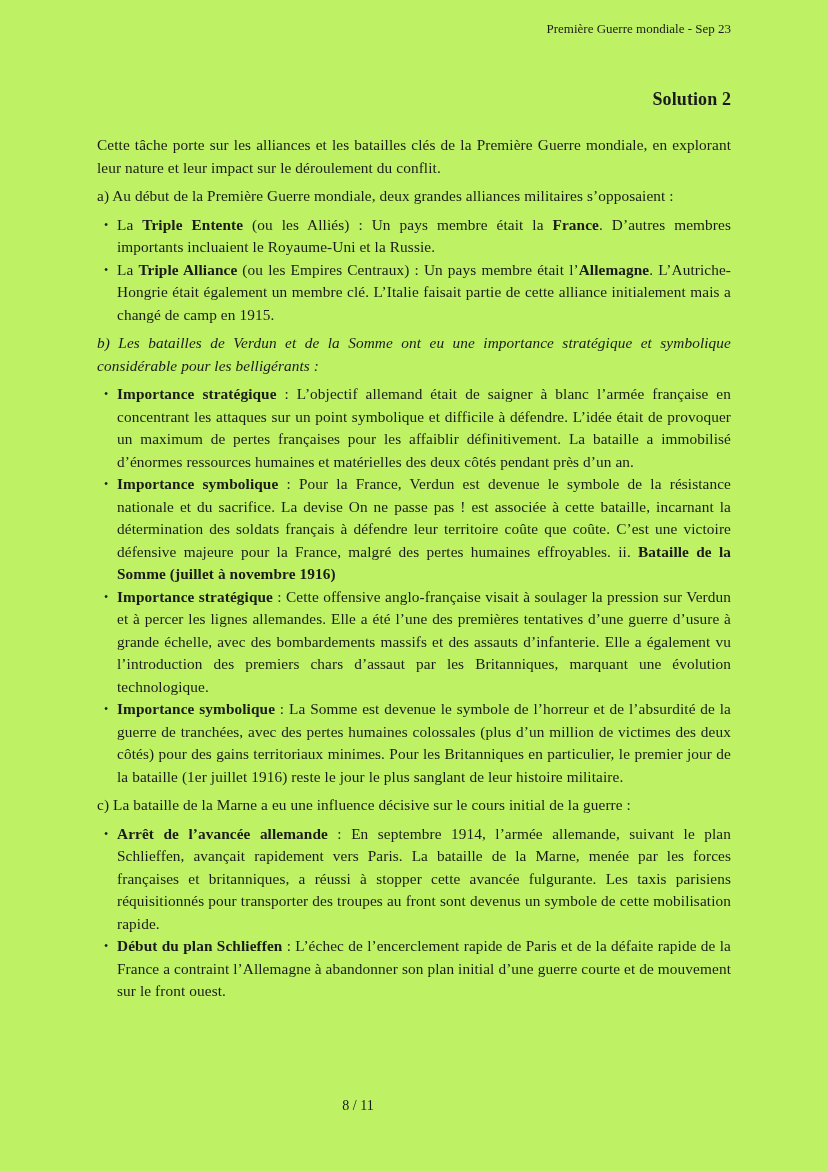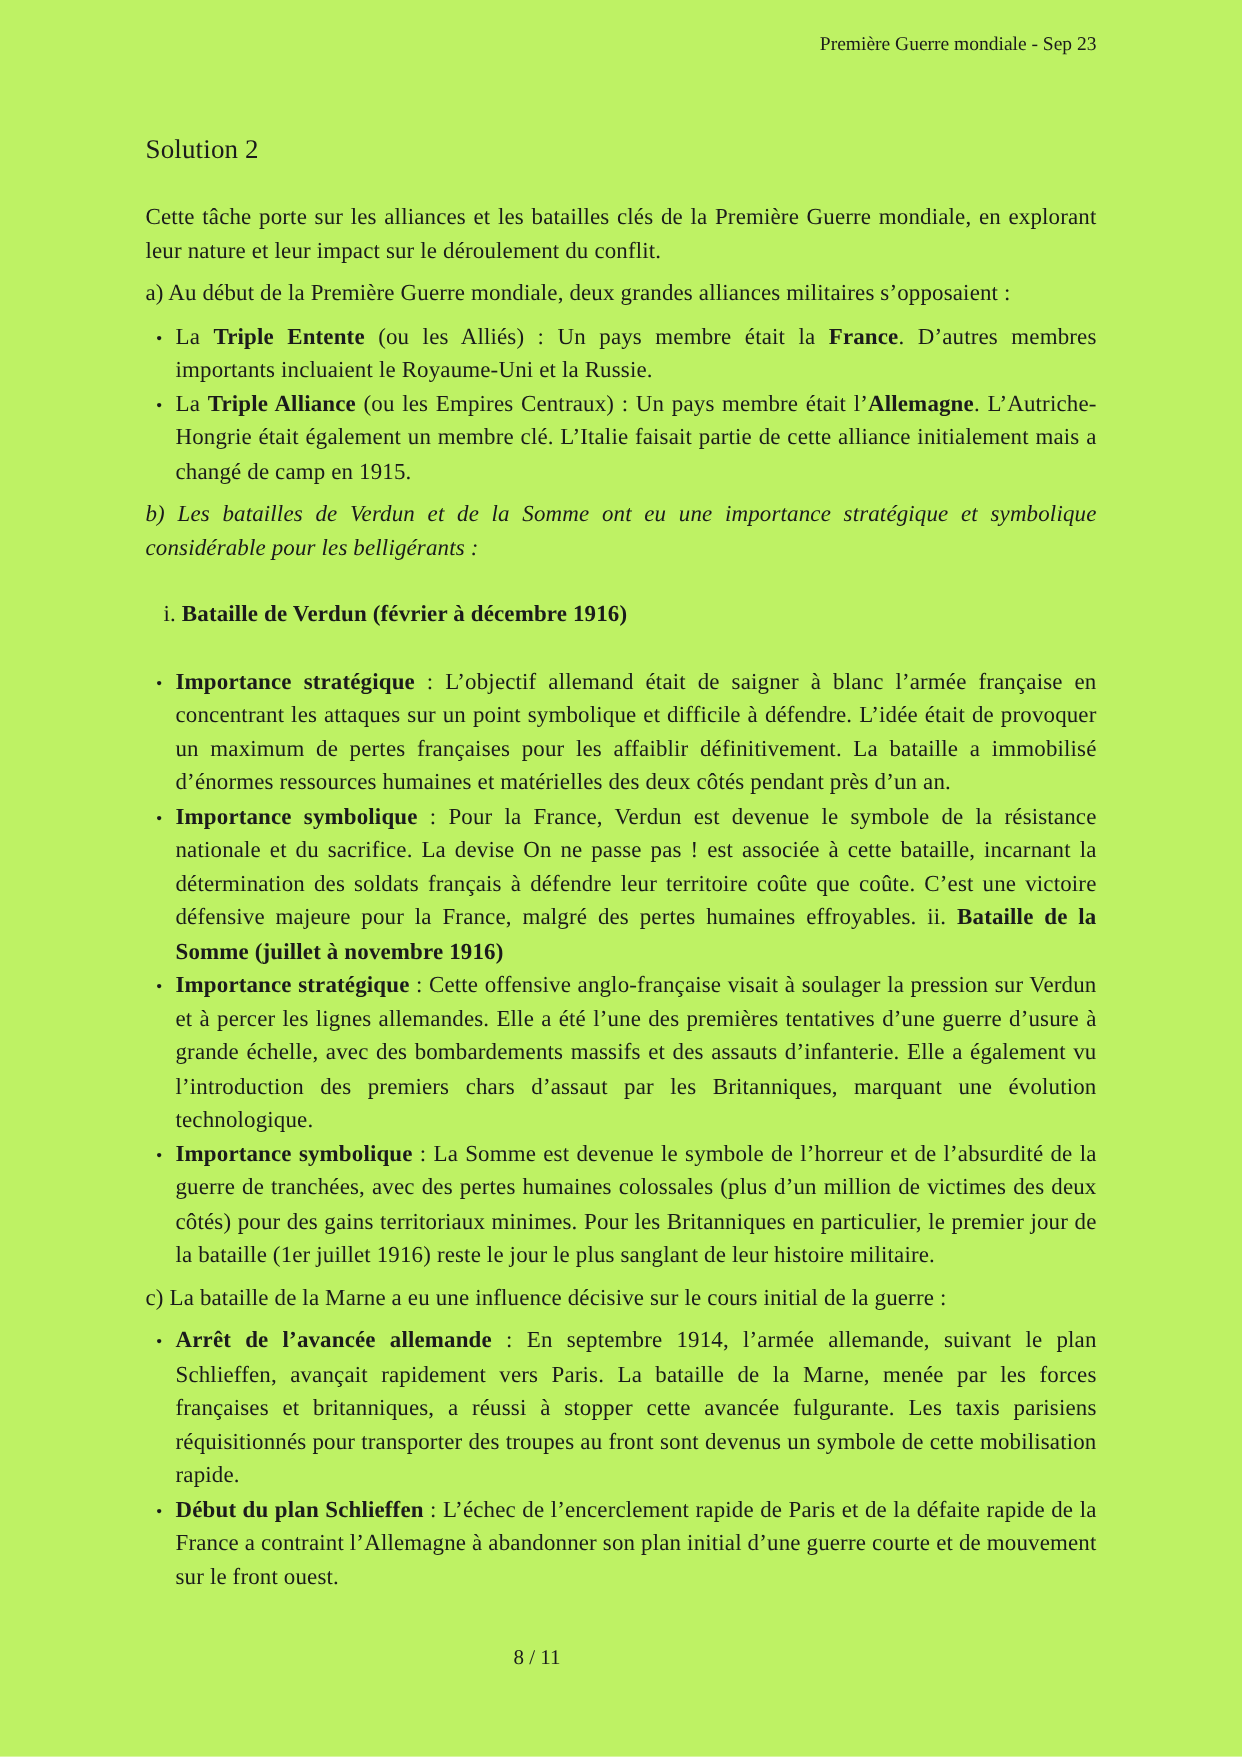--- a/index.html
+++ b/index.html
@@ -35,23 +35,23 @@
     top: 88px;
     width: 634px;
     font-size: 15.3px;
     line-height: 22.5px;
     letter-spacing: 0.1px;
     text-align: justify;
   }
   h1.doc-title {
     font-size: 18px;
     line-height: 22px;
-    font-weight: normal;
+    font-weight: bold;
     margin: 0 0 24px 0;
-    text-align: left;
+    text-align: right;
   }
   p.para {
     margin: 6px 0;
   }
   p.subheading {
     margin: 22px 0 22px 0;
     padding-left: 12px;
     text-align: left;
   }
   ul.blist {
@@ -103,21 +103,20 @@
 
     <p class="para">a) Au début de la Première Guerre mondiale, deux grandes alliances militaires s’opposaient :</p>
 
     <ul class="blist">
       <li><span>La </span><b>Triple Entente</b><span> (ou les Alliés) : Un pays membre était la </span><b>France</b><span>. D’autres membres importants incluaient le Royaume-Uni et la Russie.</span></li>
       <li><span>La </span><b>Triple Alliance</b><span> (ou les Empires Centraux) : Un pays membre était l’</span><b>Allemagne</b><span>. L’Autriche-Hongrie était également un membre clé. L’Italie faisait partie de cette alliance initialement mais a changé de camp en 1915.</span></li>
     </ul>
 
     <p class="para mt-b">b) Les batailles de Verdun et de la Somme ont eu une importance stratégique et symbolique considérable pour les belligérants :</p>
 
-    <p class="subheading"><span>i. </span><b>Bataille de Verdun (février à décembre 1916)</b></p>
 
     <ul class="blist">
       <li><b>Importance stratégique</b><span> : L’objectif allemand était de saigner à blanc l’armée française en concentrant les attaques sur un point symbolique et difficile à défendre. L’idée était de provoquer un maximum de pertes françaises pour les affaiblir définitivement. La bataille a immobilisé d’énormes ressources humaines et matérielles des deux côtés pendant près d’un an.</span></li>
       <li><b>Importance symbolique</b><span> : Pour la France, Verdun est devenue le symbole de la résistance nationale et du sacrifice. La devise On ne passe pas ! est associée à cette bataille, incarnant la détermination des soldats français à défendre leur territoire coûte que coûte. C’est une victoire défensive majeure pour la France, malgré des pertes humaines effroyables. ii. </span><b>Bataille de la Somme (juillet à novembre 1916)</b></li>
       <li><b>Importance stratégique</b><span> : Cette offensive anglo-française visait à soulager la pression sur Verdun et à percer les lignes allemandes. Elle a été l’une des premières tentatives d’une guerre d’usure à grande échelle, avec des bombardements massifs et des assauts d’infanterie. Elle a également vu l’introduction des premiers chars d’assaut par les Britanniques, marquant une évolution technologique.</span></li>
       <li><b>Importance symbolique</b><span> : La Somme est devenue le symbole de l’horreur et de l’absurdité de la guerre de tranchées, avec des pertes humaines colossales (plus d’un million de victimes des deux côtés) pour des gains territoriaux minimes. Pour les Britanniques en particulier, le premier jour de la bataille (1er juillet 1916) reste le jour le plus sanglant de leur histoire militaire.</span></li>
     </ul>
 
     <p class="para mt-c">c) La bataille de la Marne a eu une influence décisive sur le cours initial de la guerre :</p>
 

